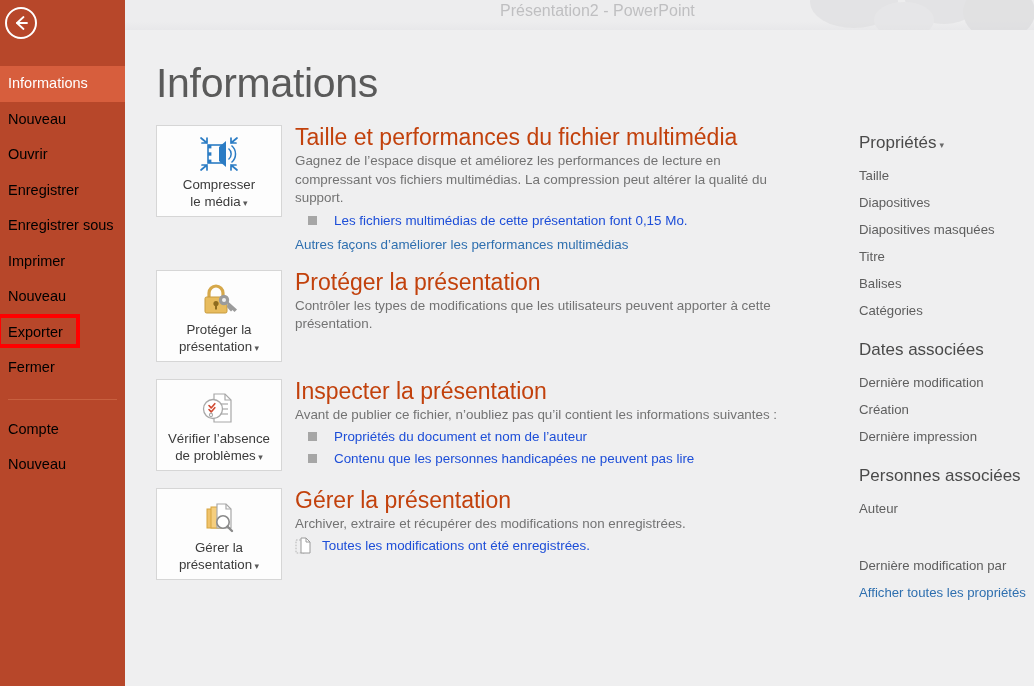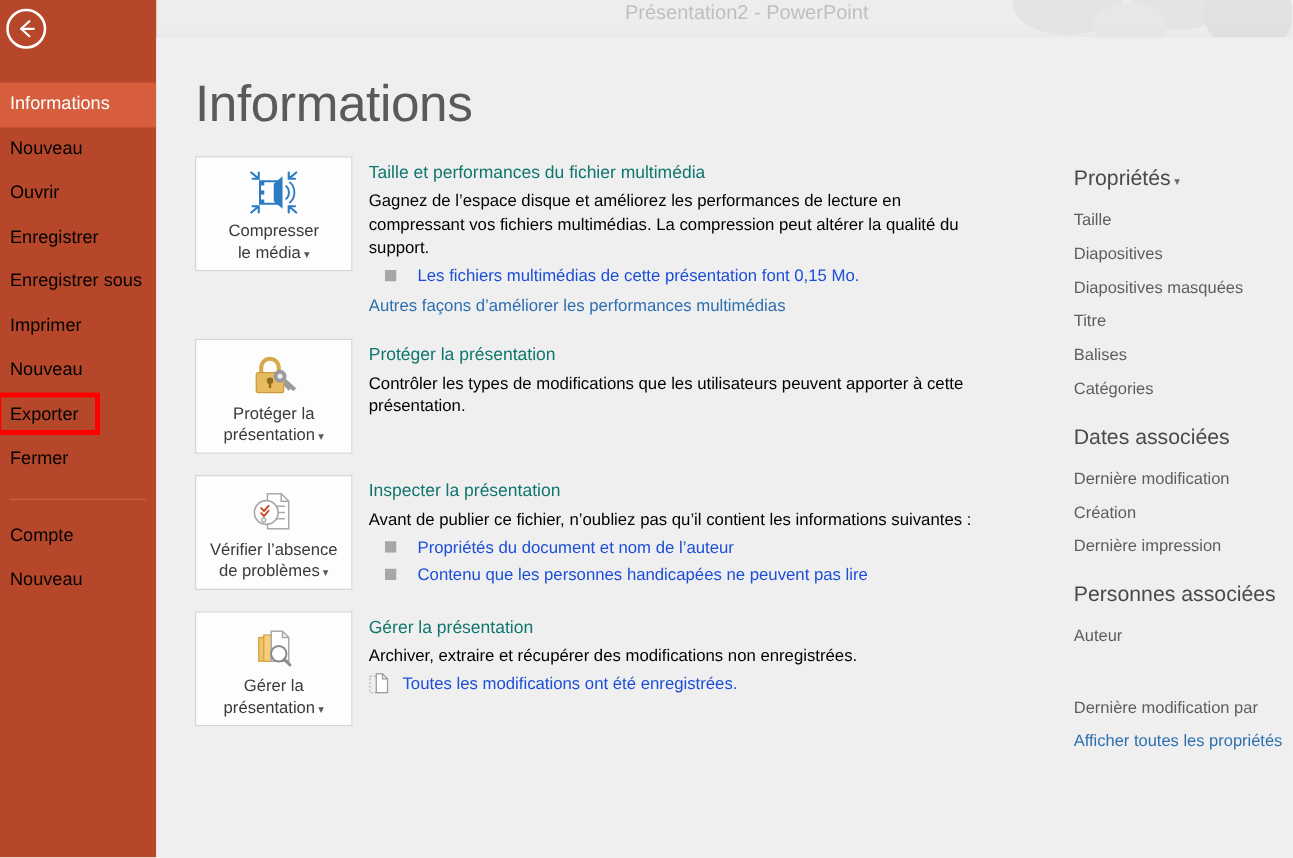--- a/index.html
+++ b/index.html
@@ -162,30 +162,30 @@
     line-height: 17px;
     padding: 0 4px;
   }
   .caret { font-size: 9px; color: #5A5A5A; }
 
   .block-text {
     margin-left: 139px;
     min-height: 92px;
   }
   .block-head {
-    font-size: 14px;
+    font-size: 23px;
     font-weight: 400;
-    color: #0f766e;
+    color: #c2410c;
     line-height: 24px;
     margin-bottom: 3px;
     white-space: nowrap;
   }
   .block-desc {
     font-size: 13.4px;
-    color: #000000;
+    color: #737373;
     line-height: 18.5px;
     max-width: 500px;
   }
   .bullet-row {
     display: flex;
     align-items: flex-start;
     margin-top: 4px;
     font-size: 13.4px;
     color: #1d4ed8;
     line-height: 18px;

